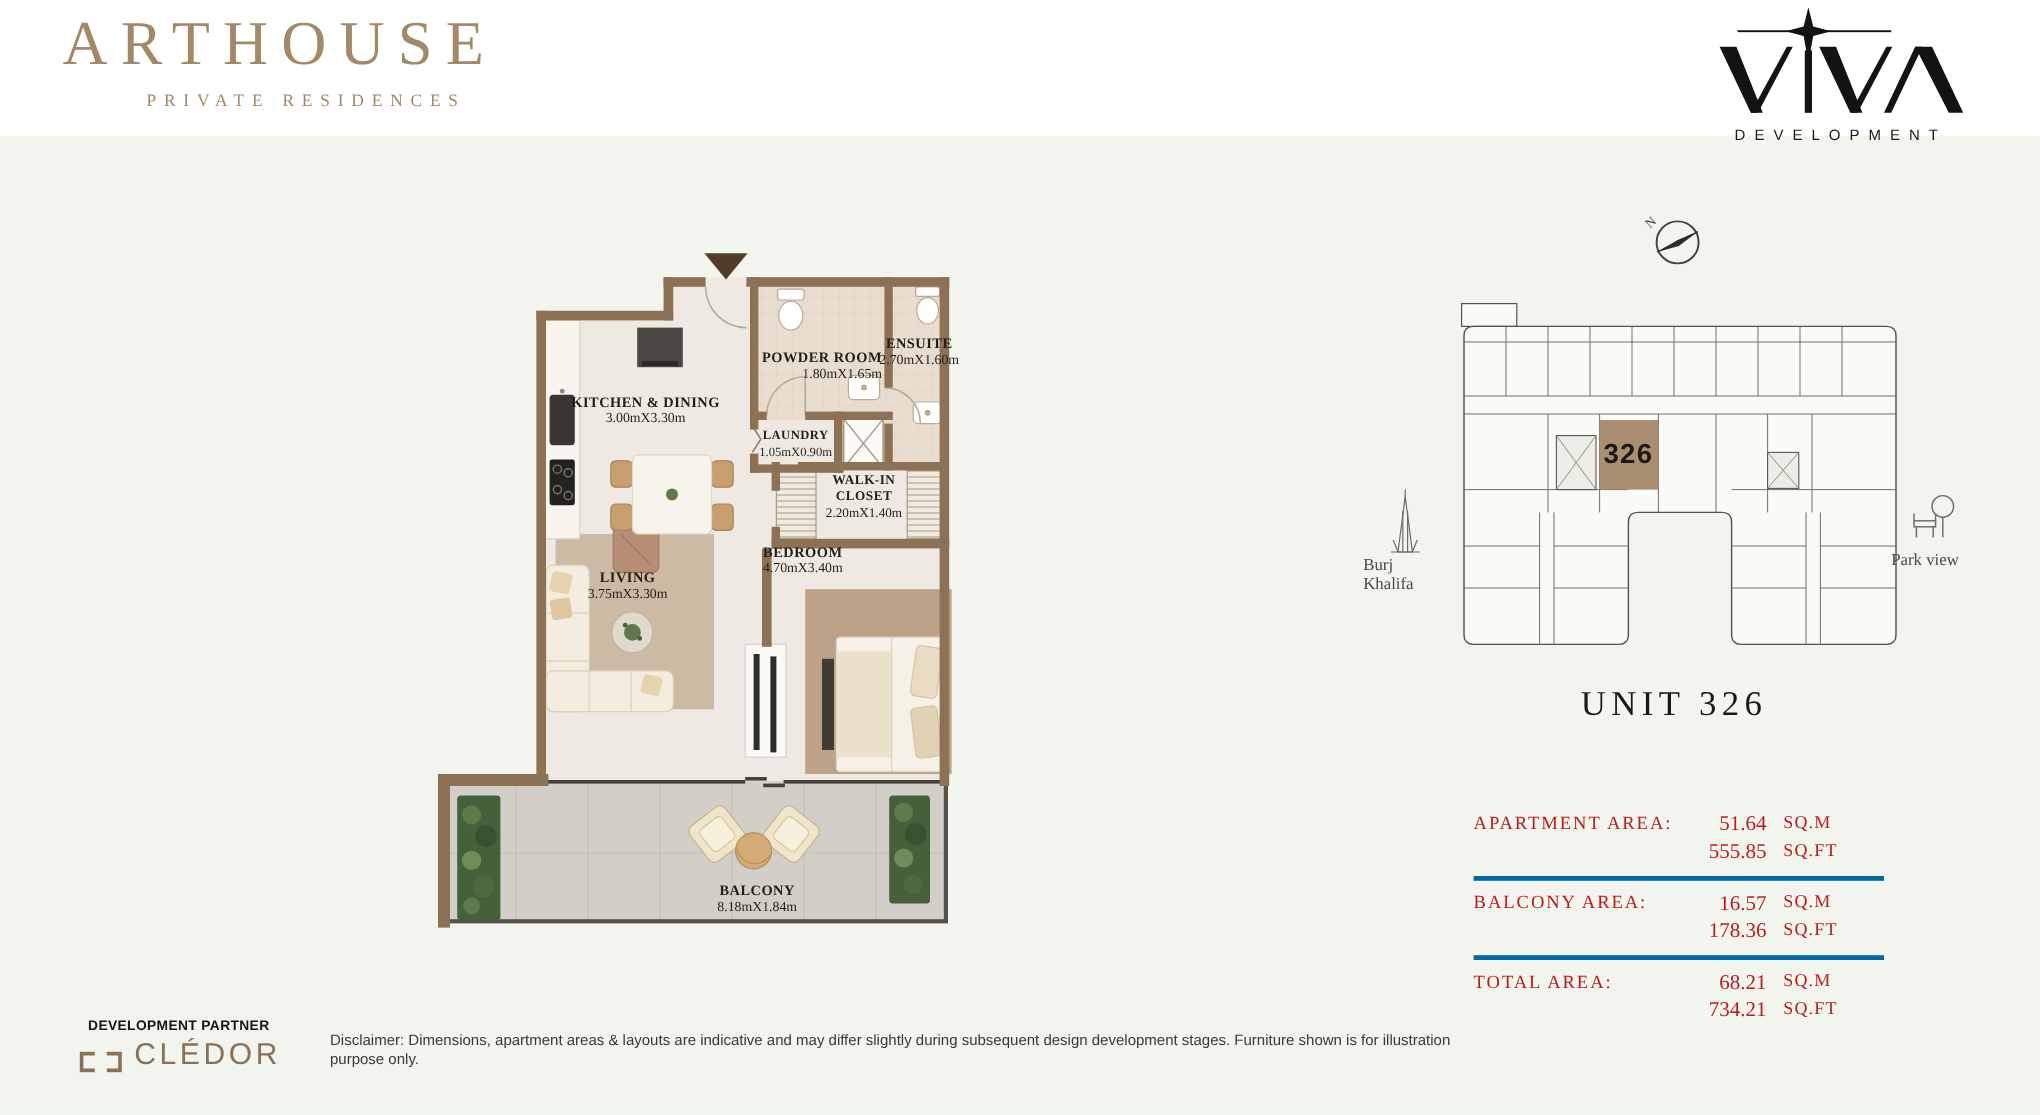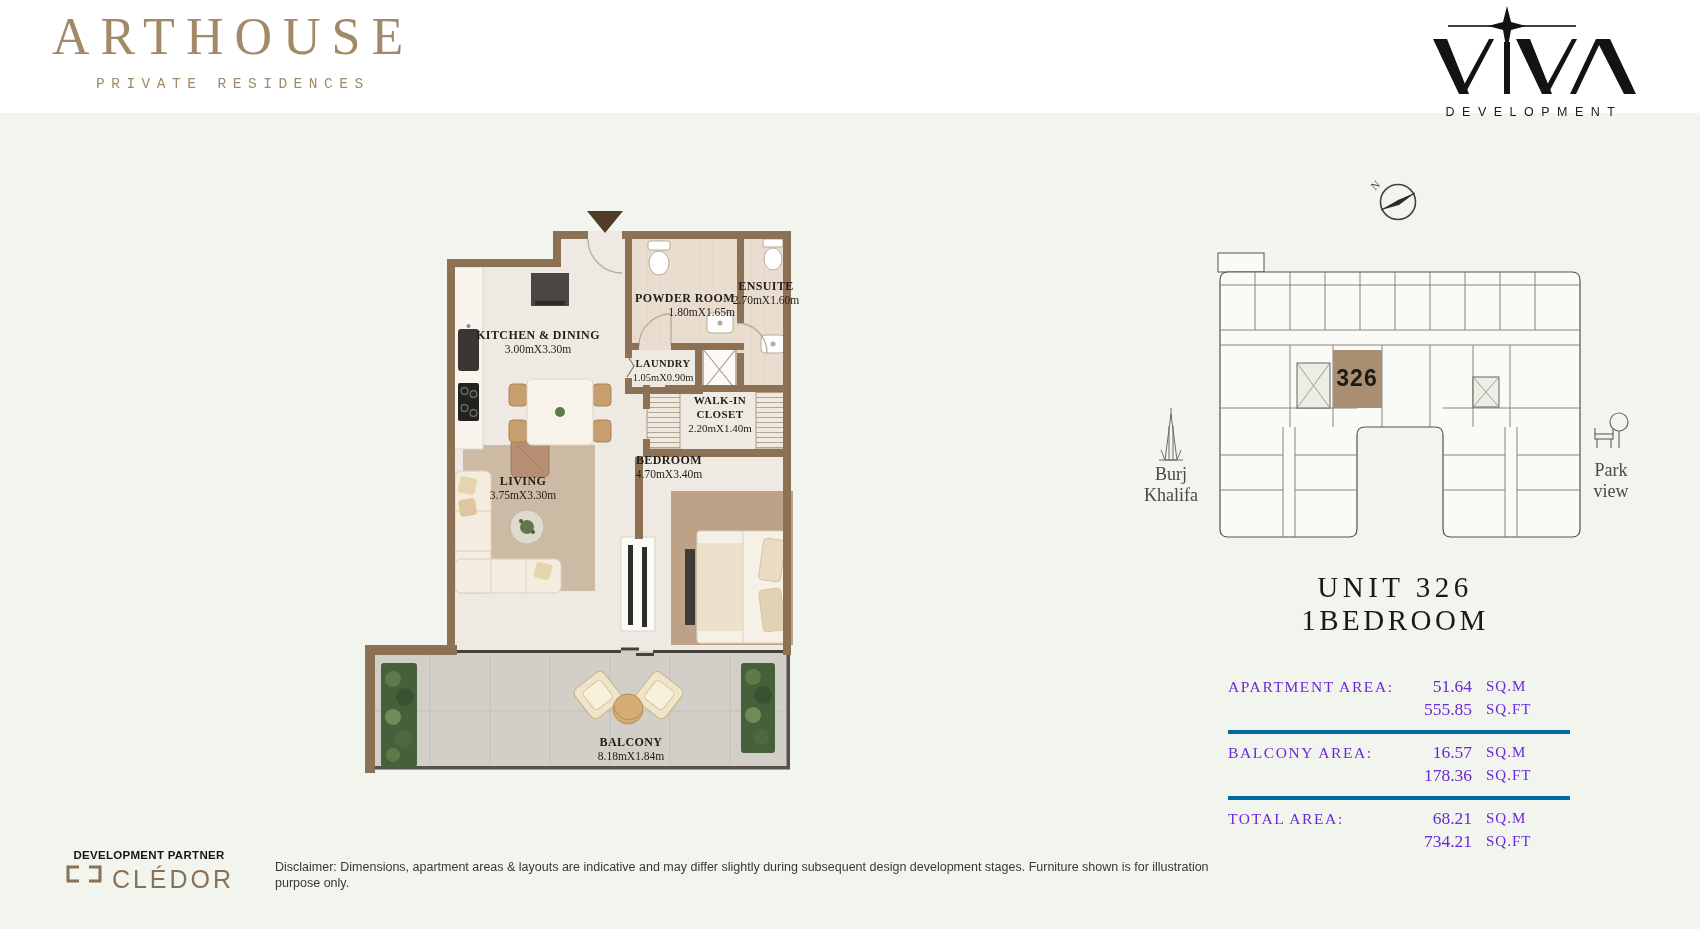--- a/index.html
+++ b/index.html
@@ -3,56 +3,56 @@
 <meta charset="utf-8">
 <style>
   html,body{margin:0;padding:0;}
   body{width:1700px;height:929px;font-family:"Liberation Serif","DejaVu Serif",serif;}
   .page{position:relative;width:1700px;height:929px;background:#f1f5ee;overflow:hidden;}
   .header-band{position:absolute;left:0;top:0;width:1700px;height:113px;background:#ffffff;}
 
   
   .brand{position:absolute;left:52px;top:6px;color:#a28a68;}
   .brand-name{font-size:52px;letter-spacing:11px;line-height:62px;font-weight:400;}
-  .brand-tagline{font-family:Liberation Mono, monospace;font-size:14.5px;letter-spacing:6.5px;margin-top:8px;margin-left:44px;}
+  .brand-tagline{font-family:Liberation Serif, serif;font-size:14.5px;letter-spacing:6.5px;margin-top:8px;margin-left:44px;text-align:center;}
 
   
   .developer{position:absolute;left:1428px;top:6px;width:212px;text-align:center;}
   .developer-sub{font-family:"Liberation Sans","DejaVu Sans",sans-serif;font-size:12.5px;letter-spacing:7.5px;color:#1a1a1a;margin-top:3px;}
 
   
   .plan-wrap{position:absolute;left:335px;top:195px;width:480px;height:590px;}
   .plan-svg{position:absolute;left:0;top:0;}
   .room-label{position:absolute;transform:translateX(-50%);text-align:center;color:#211d18;line-height:14px;}
   .room-name{font-size:12px;font-weight:600;letter-spacing:0.4px;}
   .room-dims{font-size:11.5px;}
 
   
   .keyplan-svg{position:absolute;left:1190px;top:245px;}
   .compass{position:absolute;left:1368px;top:174px;}
-  .landmark{position:absolute;text-align:center;color:#4a4a44;font-size:18px;}
+  .landmark{position:absolute;color:#4a4a44;font-size:14px;}
   .landmark-burj{left:1136px;top:406px;width:70px;}
   .landmark-park{left:1576px;top:406px;width:70px;}
   .landmark .icon{display:block;margin:0 auto 2px auto;}
 
   .unit-title-block{position:absolute;left:1190px;top:570px;width:410px;text-align:center;color:#1b1916;}
   .unit-title{font-size:29px;letter-spacing:4.5px;line-height:34px;}
   .unit-type{font-size:29px;letter-spacing:3.5px;line-height:33px;}
 
-  .area-table{position:absolute;left:1228px;top:668px;width:342px;color:#6d28d9;}
+  .area-table{position:absolute;left:1228px;top:668px;width:342px;color:#b91c1c;}
   .area-row{display:flex;padding:7px 0 9px 0;}
   .area-row + .area-row{border-top:4px solid #0369a1;}
   .area-label{flex:1;font-size:15.5px;letter-spacing:1.6px;padding-top:3px;}
   .area-values{width:72px;text-align:right;font-size:17.5px;line-height:23px;}
   .area-units{width:84px;padding-left:14px;font-size:15px;letter-spacing:1px;line-height:23px;}
 
   
   .partner{position:absolute;left:35px;top:849px;width:228px;text-align:center;}
   .partner-label{font-family:"Liberation Sans","DejaVu Sans",sans-serif;font-size:11.5px;font-weight:700;letter-spacing:0.3px;color:#17150f;}
-  .partner-logo{margin-top:4px;display:flex;align-items:flex-start;justify-content:center;gap:8px;color:#8a7155;}
+  .partner-logo{margin-top:4px;display:flex;align-items:flex-end;justify-content:center;gap:8px;color:#8a7155;}
   .partner-name{font-family:"Liberation Sans","DejaVu Sans",sans-serif;font-size:25px;letter-spacing:3px;font-weight:500;}
   .disclaimer{position:absolute;left:275px;top:859px;width:945px;font-family:"Liberation Sans","DejaVu Sans",sans-serif;font-size:12.5px;color:#3a3834;line-height:16px;}
 </style>
 </head>
 <body>
 
 <div class="page">
   <div class="header-band"></div>
 
   <div class="brand">
@@ -354,21 +354,20 @@
           <line x1="22" y1="33" x2="22" y2="42"></line>
         <line x1="6" y1="22" x2="6" y2="28"></line>
           <line x1="24" y1="22" x2="24" y2="28"></line>
       </g>
     </svg>
     <span>Park view</span>
   </div>
 
   <div class="unit-title-block">
     <div class="unit-title">UNIT 326</div>
-    <div class="unit-type">1BEDROOM</div>
   </div>
 
   <div class="area-table">
     <div class="area-row">
       <div class="area-label">APARTMENT AREA:</div>
       <div class="area-values">
         <div>51.64</div>
         <div>555.85</div>
       </div>
       <div class="area-units">

